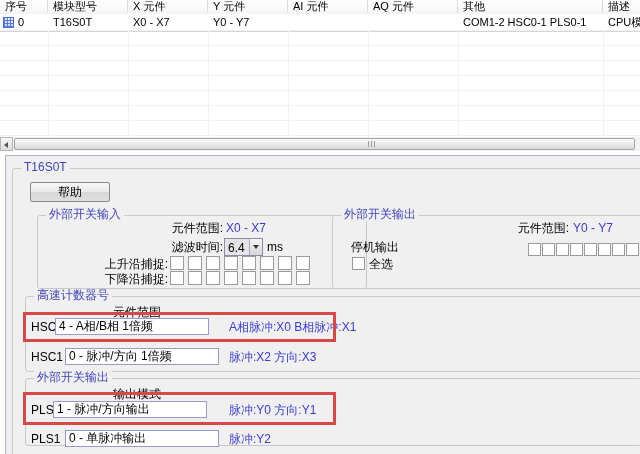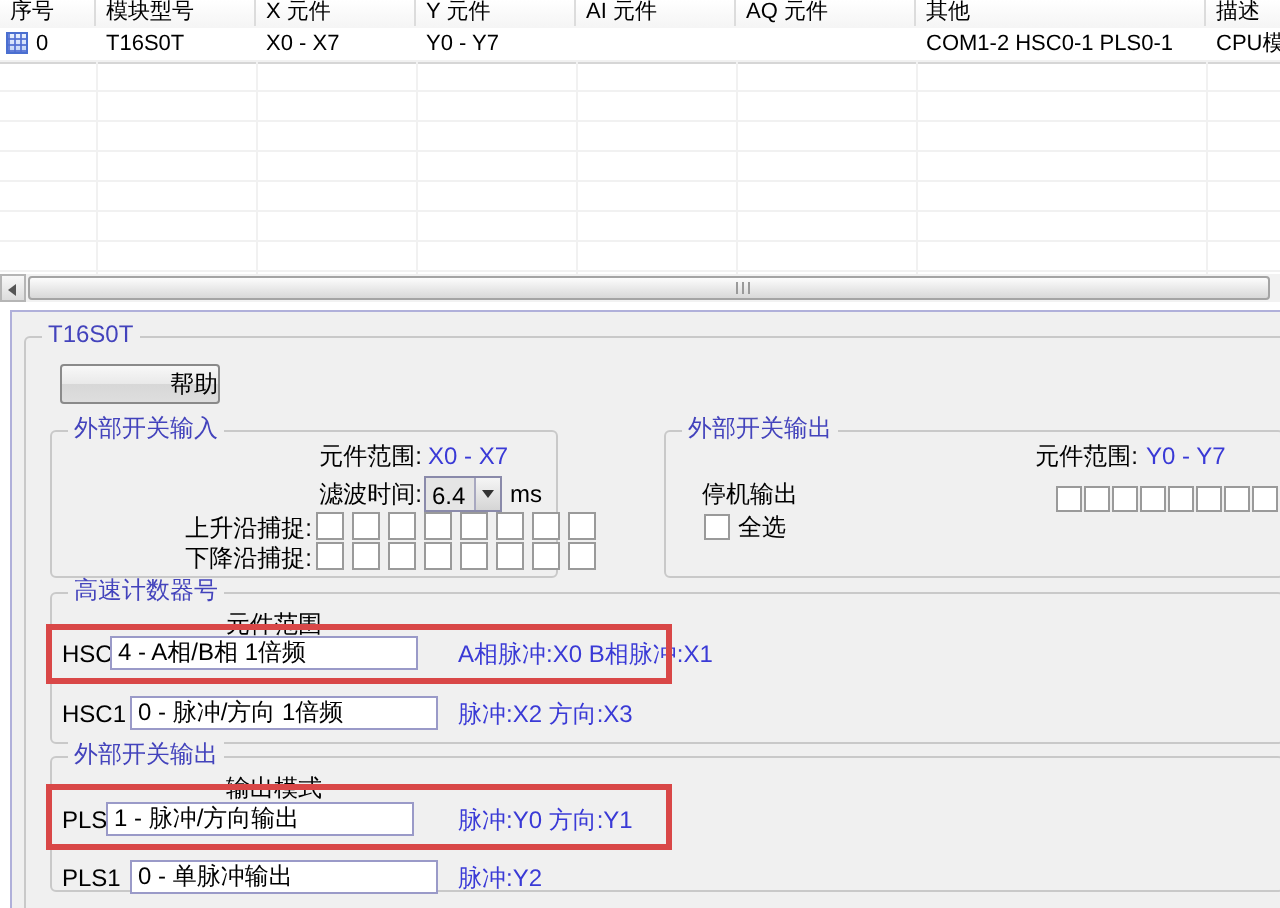--- a/index.html
+++ b/index.html
@@ -34,21 +34,21 @@
     background:linear-gradient(#fcfcfc,#d8d8d8);border:1px solid #a4a4a4;border-radius:2px;}
   .grip{position:absolute;left:57%;top:2px;width:9px;height:6px;
     background:repeating-linear-gradient(90deg,#9a9a9a 0 1px,transparent 1px 3px);}
   
   .panel{position:absolute;left:5px;top:155px;width:635px;height:299px;background:#f0f0f0;
     border-top:1px solid #b0b0da;border-left:1px solid #b0b0da;box-sizing:border-box;}
   .gb{position:absolute;border:1px solid #c9c9c9;border-radius:3px;box-sizing:border-box;}
   .gb-label{position:absolute;top:-8px;left:8px;background:#f0f0f0;padding:0 3px;
     color:#4343bc;font-size:12px;line-height:13px;white-space:nowrap;}
   .btn{position:absolute;height:20px;box-sizing:border-box;border:1px solid #8a8a8a;border-radius:2px;
-    font-size:12px;line-height:18px;text-align:right;
+    font-size:12px;line-height:18px;text-align:center;
     background:linear-gradient(#f8f8f8,#e9e9e9 50%,#d7d7d7 50%,#dedede);}
   .btn.default{border-color:#666;outline:1px dotted #555;outline-offset:-4px;}
   .lbl{position:absolute;font-size:12px;line-height:13px;white-space:nowrap;}
   .lbl.r{text-align:right;}
   .blue{color:#3a3ad6;}
   .cb{display:inline-block;width:11px;height:11px;background:#fff;border:1px solid #9a9a9a;
     box-sizing:content-box;margin-right:4px;vertical-align:middle;}
   .cb.sm{margin-right:1px;}
   .cbrow{position:absolute;white-space:nowrap;line-height:12px;}
   .combo{position:absolute;width:39px;height:18px;box-sizing:border-box;background:#e5e5e5;border:1px solid #8a8aaa;}
@@ -118,21 +118,21 @@
   </div>
 
   <div class="panel"></div>
 
   <div class="gb" style="left:12px;top:168px;width:634px;height:296px">
     <span class="gb-label">T16S0T</span>
   </div>
 
   <div class="btn" style="left:30px;top:182px;width:80px">帮助</div>
 
-  <div class="gb" style="left:25px;top:215px;width:254px;height:74px">
+  <div class="gb" style="left:37px;top:215px;width:330px;height:74px">
     <span class="gb-label">外部开关输入</span>
     <span class="lbl r" style="left:105px;top:6px;width:80px">元件范围:</span>
     <span class="lbl blue" style="left:188px;top:6px">X0 - X7</span>
     <span class="lbl r" style="left:105px;top:25px;width:80px">滤波时间:</span>
     <div class="combo" style="left:186px;top:22px">
       <span class="val">6.4</span>
       <span class="drop">
           <span class="tri-down"></span>
         </span>
     </div>

